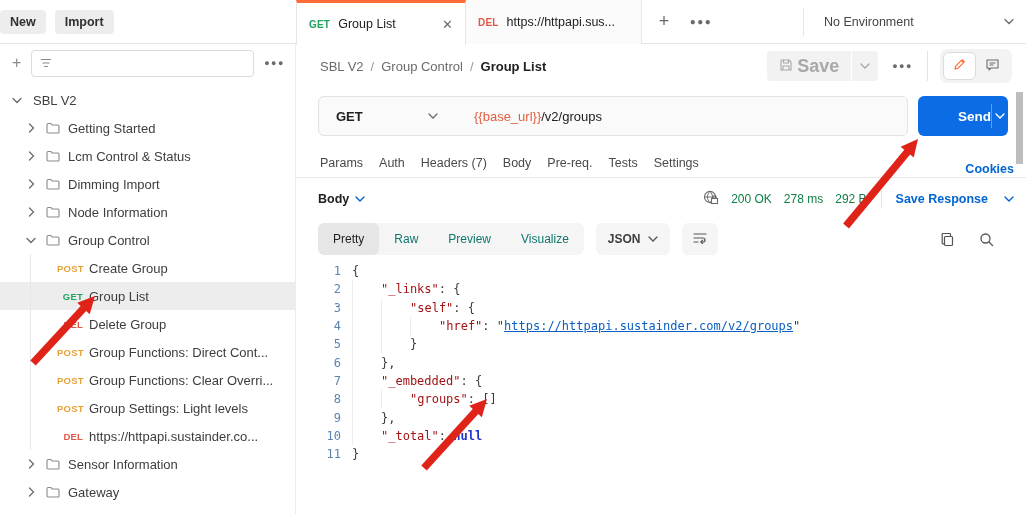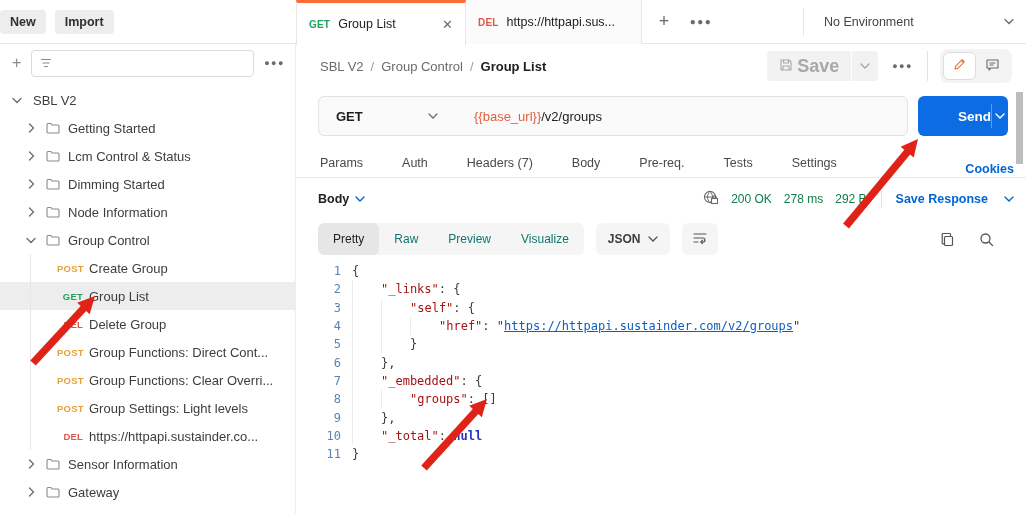--- a/index.html
+++ b/index.html
@@ -64,21 +64,21 @@
   .method-sel { width:133px; display:flex; align-items:center; padding:0 14px 0 17px; cursor:pointer; }
   .method-sel .mname { font-size:13px; font-weight:700; color:#212121; }
   .method-sel .chev { margin-left:auto; }
   .url-text { font-size:13px; padding-left:22px; cursor:text; }
   .var { color:#e05f40; }
   .send-btn { position:absolute; left:622px; top:0; width:90px; height:40px; background:#0b6ce3; border-radius:6px; display:flex; cursor:pointer;padding-left:40px; }
   .send-main { flex:1; display:flex; align-items:center; justify-content:center; color:#fff; font-size:13.5px; font-weight:700; }
   .send-sep { width:1px; background:rgba(255,255,255,.35); margin:8px 0; }
   .send-chev { width:24px; display:flex; align-items:center; justify-content:center; color:#fff; }
   
-  .reqtabs-row { position:absolute; left:0; top:104px; width:730px; height:30px; border-bottom:1px solid #e9e9e9; display:flex; align-items:center; padding:0 12px 0 24px; gap:39px; font-size:12.5px; color:#4a4a4a; }
+  .reqtabs-row { position:absolute; left:0; top:104px; width:730px; height:30px; border-bottom:1px solid #e9e9e9; display:flex; align-items:center; padding:0 12px 0 24px; gap:16px; font-size:12.5px; color:#4a4a4a; }
   .reqtab { cursor:pointer; white-space:nowrap; }
   .cookies { margin-left:auto; color:#0265d2; font-weight:600; cursor:pointer;margin-top:12px; }
   
   .meta-row { position:absolute; left:0; top:136px; width:730px; height:38px; display:flex; align-items:center; padding:0 12px 0 22px; }
   .body-dd { display:flex; align-items:center; gap:6px; font-size:12.5px; font-weight:600; color:#212121; cursor:pointer; }
   .meta-right { margin-left:auto; display:flex; align-items:center; gap:12px; font-size:12px; }
   .status-green { color:#0e7e45; font-weight:500; }
   .meta-div { width:1px; height:18px; background:#e3e3e3; margin:0 2px; }
   .save-resp { color:#0265d2; font-weight:600; font-size:12.5px; display:flex; gap:16px; align-items:center; cursor:pointer; }
   
@@ -191,21 +191,21 @@
           <span class="chev">
             <svg width="7" height="10" viewBox="0 0 7 10">
               <path d="M1.5 1l4 4-4 4" stroke="#6b6b6b" stroke-width="1.3" fill="none" stroke-linecap="round"></path>
             </svg>
           </span>
       <span class="ficon">
             <svg width="14" height="12" viewBox="0 0 14 12">
               <path d="M1 2.5a1 1 0 011-1h3l1 1.5h6a1 1 0 011 1v6a1 1 0 01-1 1H2a1 1 0 01-1-1v-7.5z" stroke="#8a8a8a" fill="none" stroke-width="1.1"></path>
             </svg>
           </span>
-      <span>Dimming Started</span>
+      <span>Dimming Import</span>
         </div>
         <div class="trow folder">
           <span class="chev">
             <svg width="7" height="10" viewBox="0 0 7 10">
               <path d="M1.5 1l4 4-4 4" stroke="#6b6b6b" stroke-width="1.3" fill="none" stroke-linecap="round"></path>
             </svg>
           </span>
       <span class="ficon">
             <svg width="14" height="12" viewBox="0 0 14 12">
               <path d="M1 2.5a1 1 0 011-1h3l1 1.5h6a1 1 0 011 1v6a1 1 0 01-1 1H2a1 1 0 01-1-1v-7.5z" stroke="#8a8a8a" fill="none" stroke-width="1.1"></path>

